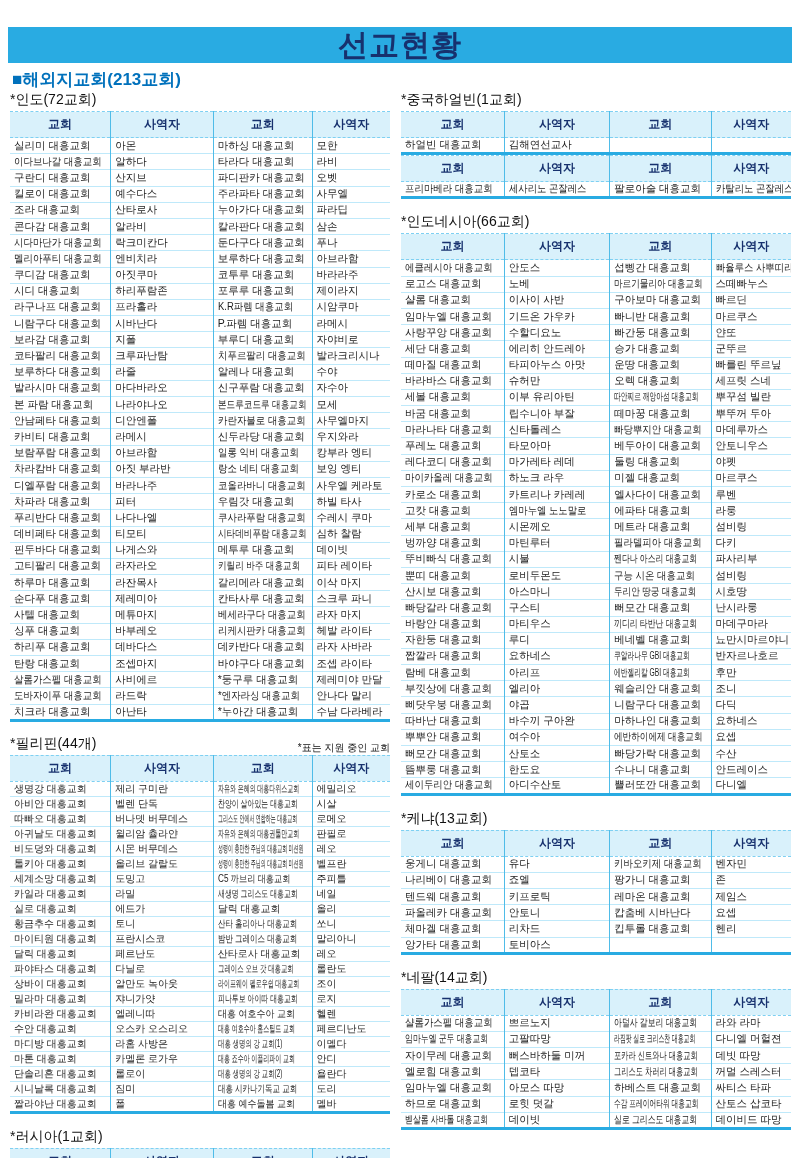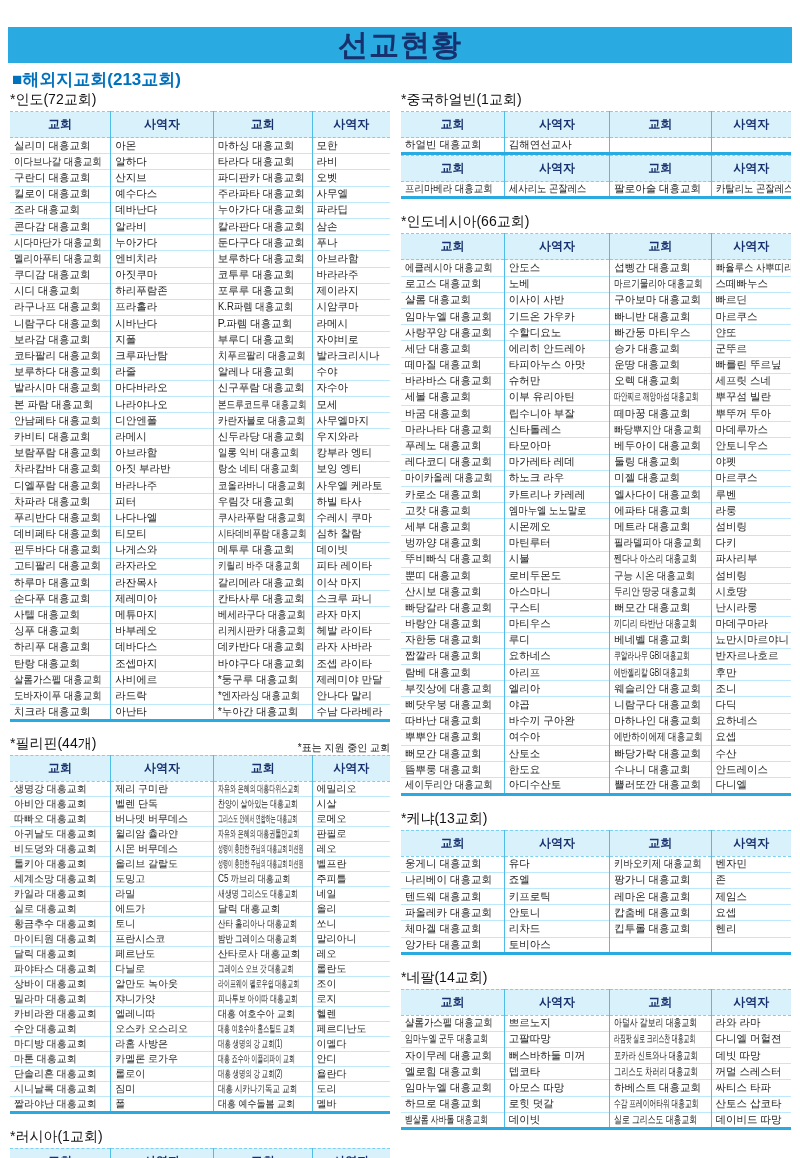--- a/index.html
+++ b/index.html
@@ -80,33 +80,33 @@
             <td><span>오벳</span></td>
           </tr>
           <tr>
             <td><span>킬로이 대흥교회</span></td>
             <td><span>예수다스</span></td>
             <td><span>주라파타 대흥교회</span></td>
             <td><span>사무엘</span></td>
           </tr>
           <tr>
             <td><span>조라 대흥교회</span></td>
-            <td><span>데바난다</span></td>
+            <td><span>산타로사</span></td>
             <td><span>누아가다 대흥교회</span></td>
             <td><span>파라딥</span></td>
           </tr>
           <tr>
             <td><span>콘다감 대흥교회</span></td>
             <td><span>알라비</span></td>
             <td><span>칼라판다 대흥교회</span></td>
             <td><span>삼손</span></td>
           </tr>
           <tr>
             <td><span style="transform: scaleX(0.9); transform-origin: left center;">시다마단가 대흥교회</span></td>
-            <td><span>누아가다</span></td>
+            <td><span>락크미칸다</span></td>
             <td><span>둔다구다 대흥교회</span></td>
             <td><span>푸나</span></td>
           </tr>
           <tr>
             <td><span style="transform: scaleX(0.9); transform-origin: left center;">멜리아푸티 대흥교회</span></td>
             <td><span>엔비치라</span></td>
             <td><span>보루하다 대흥교회</span></td>
             <td><span>아브라함</span></td>
           </tr>
           <tr>
@@ -553,21 +553,21 @@
           </tr>
           <tr>
             <td><span>임마누엘 대흥교회</span></td>
             <td><span>기드온 가우카</span></td>
             <td><span>빠니반 대흥교회</span></td>
             <td><span>마르쿠스</span></td>
           </tr>
           <tr>
             <td><span>사랑꾸앙 대흥교회</span></td>
             <td><span>수할디요노</span></td>
-            <td><span>빠간둥 마티우스</span></td>
+            <td><span>빠간둥 대흥교회</span></td>
             <td><span>얀또</span></td>
           </tr>
           <tr>
             <td><span>세단 대흥교회</span></td>
             <td><span>에리히 안드레아</span></td>
             <td><span>승가 대흥교회</span></td>
             <td><span>군뚜르</span></td>
           </tr>
           <tr>
             <td><span>떼마질 대흥교회</span></td>
@@ -765,21 +765,21 @@
           </tr>
           <tr>
             <td><span>텐드웨 대흥교회</span></td>
             <td><span>키프로틱</span></td>
             <td><span>레마온 대흥교회</span></td>
             <td><span>제임스</span></td>
           </tr>
           <tr>
             <td><span>파올레카 대흥교회</span></td>
             <td><span>안토니</span></td>
-            <td><span>캅춤베 대흥교회</span></td>
+            <td><span>캅춤베 시바난다</span></td>
             <td><span>요셉</span></td>
           </tr>
           <tr>
             <td><span>체마겔 대흥교회</span></td>
             <td><span>리차드</span></td>
             <td><span>킵투롤 대흥교회</span></td>
             <td><span>헨리</span></td>
           </tr>
           <tr>
             <td><span>앙가타 대흥교회</span></td>

